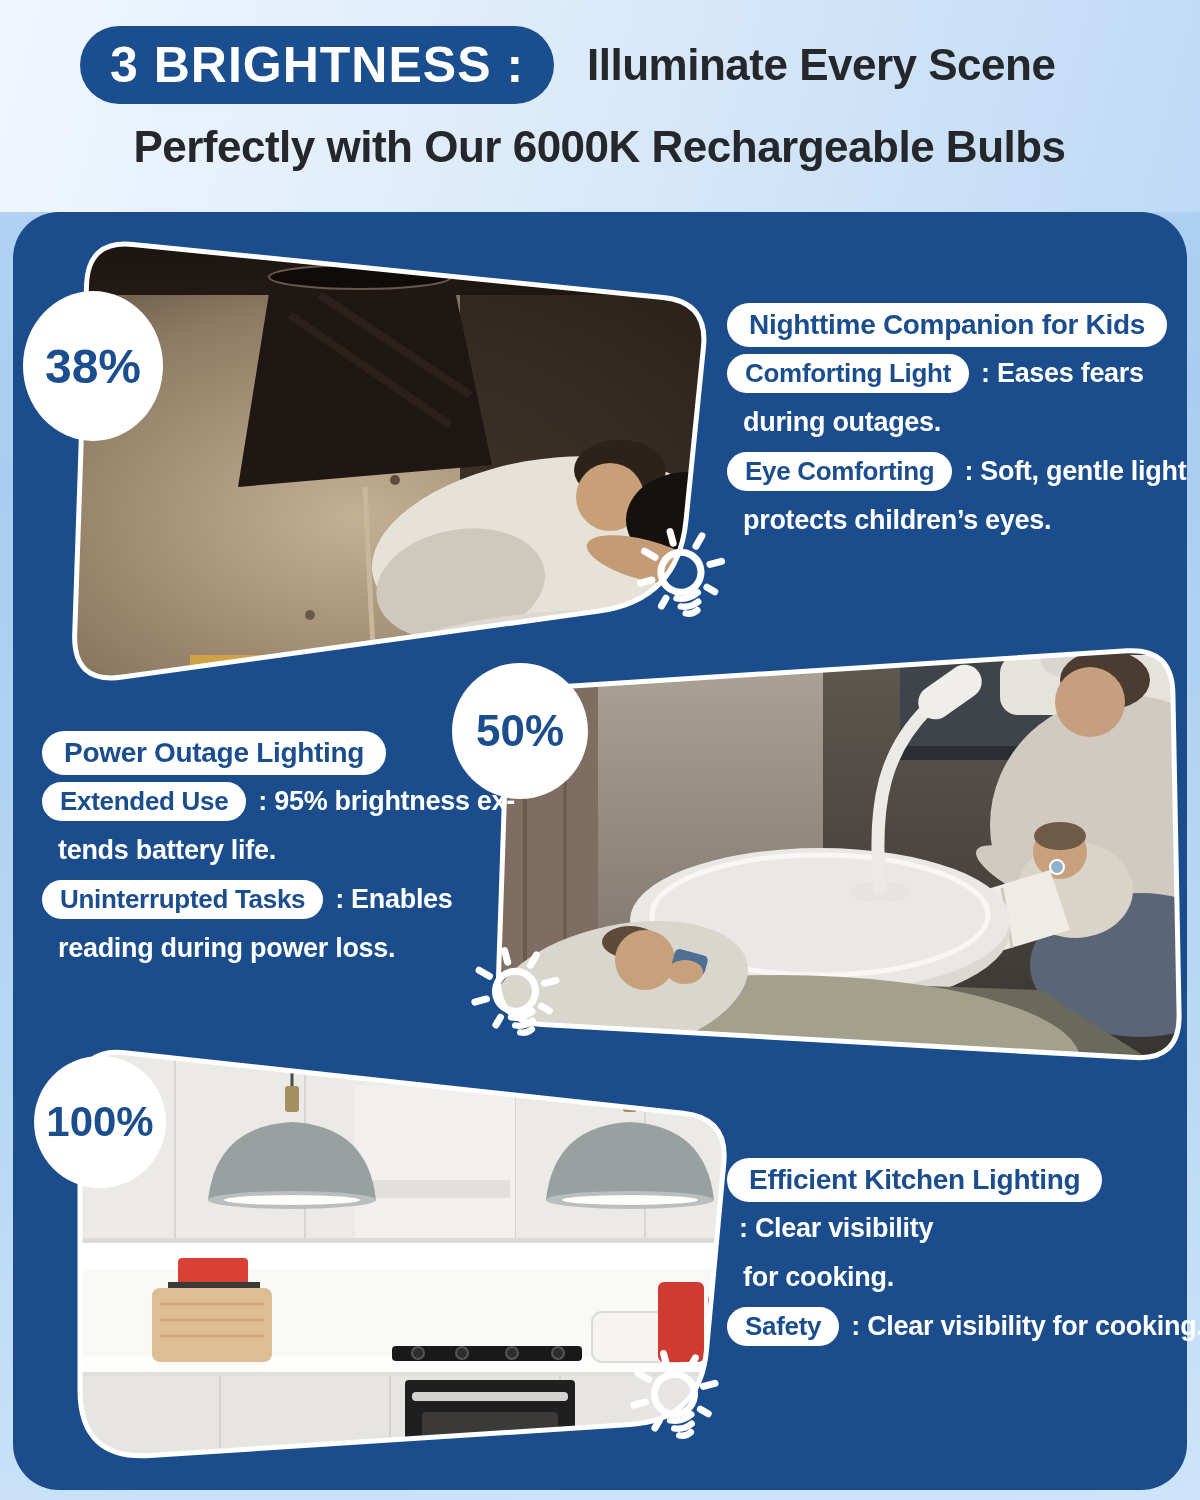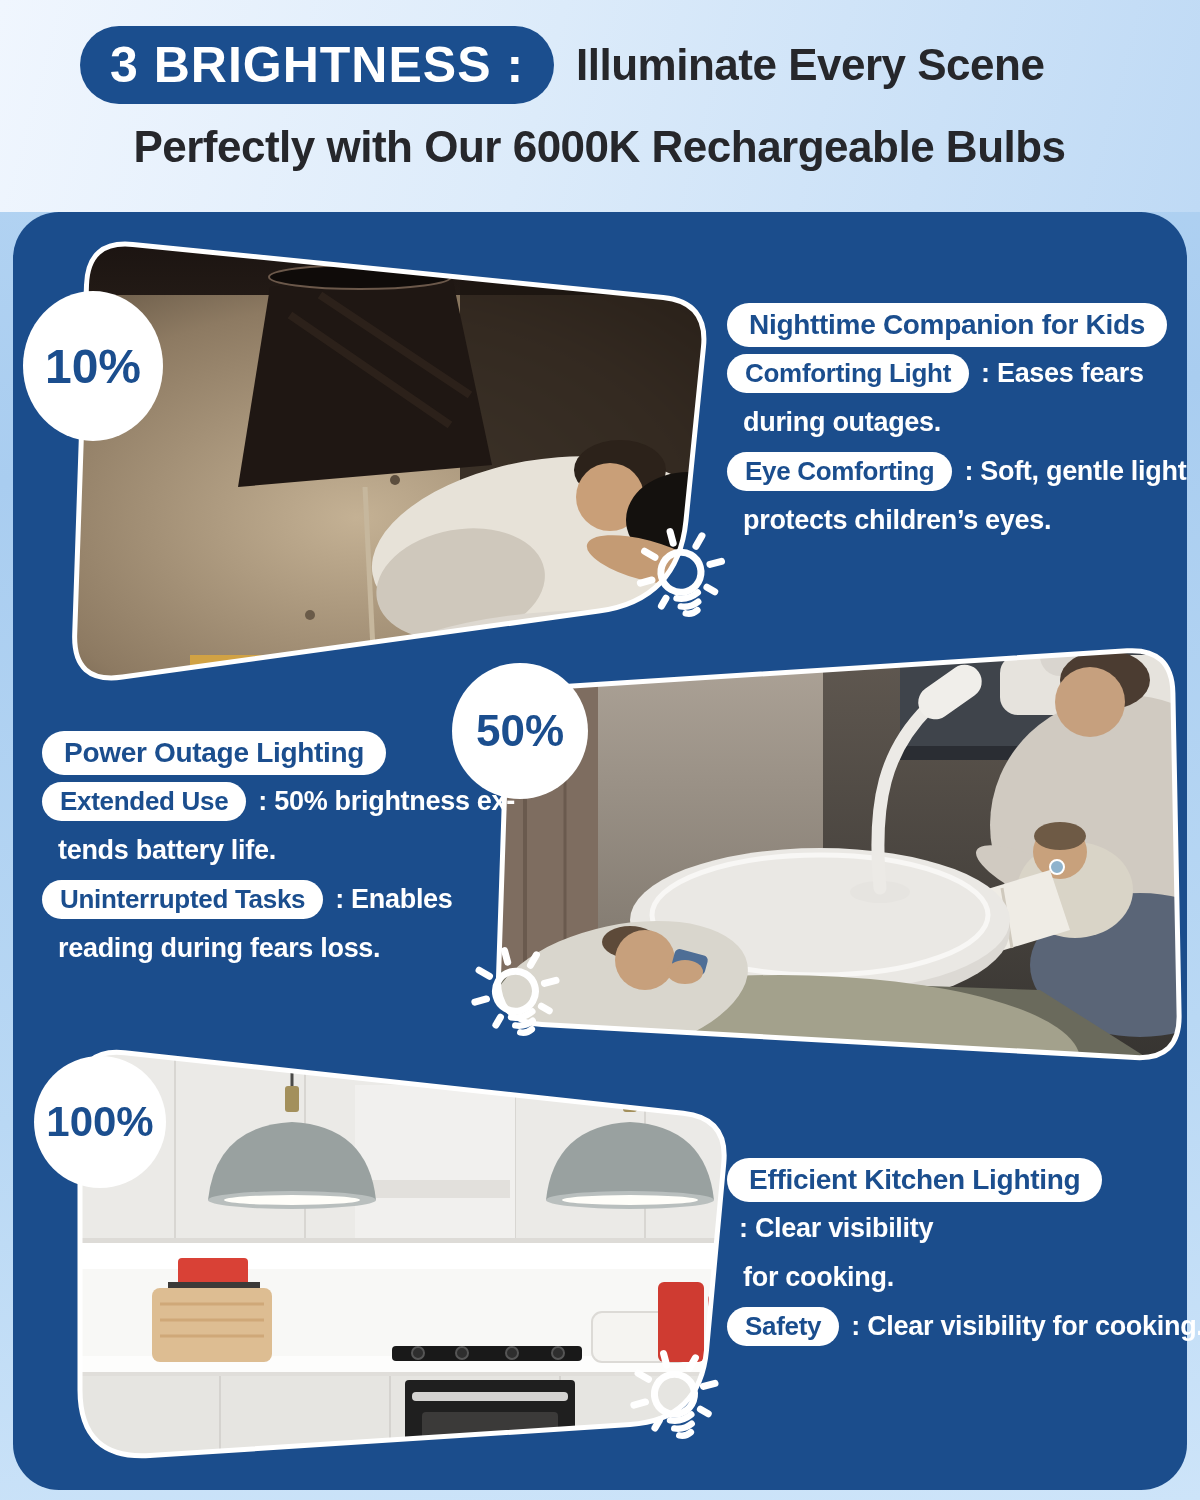--- a/index.html
+++ b/index.html
@@ -7,21 +7,21 @@
     position:relative; width:1200px; height:1500px; overflow:hidden;
     font-family:"Liberation Sans", sans-serif;
     background:linear-gradient(175deg,#b7d6f3 0%,#a9cdf0 30%,#b9d8f4 70%,#cde4f9 100%);
   }
   
   .header{
     position:absolute; left:0; top:0; width:1200px; height:212px;
     background:linear-gradient(105deg,#f0f6fe 0%,#dcebfa 45%,#bfdaf5 100%);
   }
   .header-row{
-    position:absolute; left:80px; top:26px; display:flex; align-items:center; gap:22px;
+    position:absolute; left:80px; top:26px; display:flex; align-items:center; gap:33px;
   }
   .header-badge{
     background:#1b4e8e; color:#ffffff; border-radius:44px;
     padding:10px 30px; font-size:50px; font-weight:bold; letter-spacing:1px;
     white-space:nowrap;
   }
   .header-title{
     color:#26272b; font-weight:bold; font-size:44px; letter-spacing:-0.5px; white-space:nowrap;
   }
   .header-line2{
@@ -252,21 +252,21 @@
       <line x1="100" y1="306" x2="204" y2="306" stroke="#cfa878" stroke-width="3"></line>
 
       <rect x="532" y="282" width="96" height="50" rx="10" fill="#f5f4f1" stroke="#dcdad6" stroke-width="2"></rect>
       <rect x="598" y="252" width="46" height="80" rx="6" fill="#cf3b31"></rect>
       <rect x="648" y="262" width="40" height="70" rx="8" fill="#cf3b31"></rect>
       <rect x="660" y="248" width="28" height="84" fill="#c7c7c7"></rect>
     </g>
     <path d="M 64.7 22.8 L 623.3 83.2 Q 668 88 663.8 132.8 L 646.5 320.3 Q 640 390 570.1 394.5 L 89.9 425.5 Q 20 430 20 360 L 20 63 Q 20 18 64.7 22.8 Z" fill="none" stroke="#ffffff" stroke-width="5"></path>
   </svg>
 
-  <div class="circle-badge badge-10">10%</div>
+  <div class="circle-badge badge-10">38%</div>
   <div class="circle-badge badge-50">50%</div>
   <div class="circle-badge badge-100">100%</div>
 
   <svg class="bulb" style="left:628px; top:518px;" width="110" height="120" viewBox="-55 -60 55 120">
     <use href="#bulb-shape" transform="translate(-28,0)"></use>
   </svg>
   <svg class="bulb" style="left:462px; top:937px;" width="110" height="120" viewBox="-55 -60 110 120">
     <use href="#bulb-shape"></use>
   </svg>
   <svg class="bulb" style="left:621px; top:1340px;" width="110" height="120" viewBox="-55 -60 110 120">
@@ -292,31 +292,31 @@
       <span class="wtext">protects children’s eyes.</span>
     </div>
   </div>
 
   <div class="textcol" style="left:42px; top:728px; width:460px;">
     <div class="trow">
       <span class="pill pill-heading">Power Outage Lighting</span>
     </div>
     <div class="trow">
       <span class="pill">Extended Use</span>
-      <span class="wtext">: 50% brightness ex-</span>
+      <span class="wtext">: 95% brightness ex-</span>
     </div>
     <div class="trow indent">
       <span class="wtext">tends battery life.</span>
     </div>
     <div class="trow">
       <span class="pill">Uninterrupted Tasks</span>
       <span class="wtext">: Enables</span>
     </div>
     <div class="trow indent">
-      <span class="wtext">reading during fears loss.</span>
+      <span class="wtext">reading during power loss.</span>
     </div>
   </div>
 
   <div class="textcol" style="left:727px; top:1155px; width:460px;">
     <div class="trow">
       <span class="pill pill-heading">Efficient Kitchen Lighting</span>
     </div>
     <div class="trow">
       <span class="wtext">: Clear visibility</span>
     </div>

